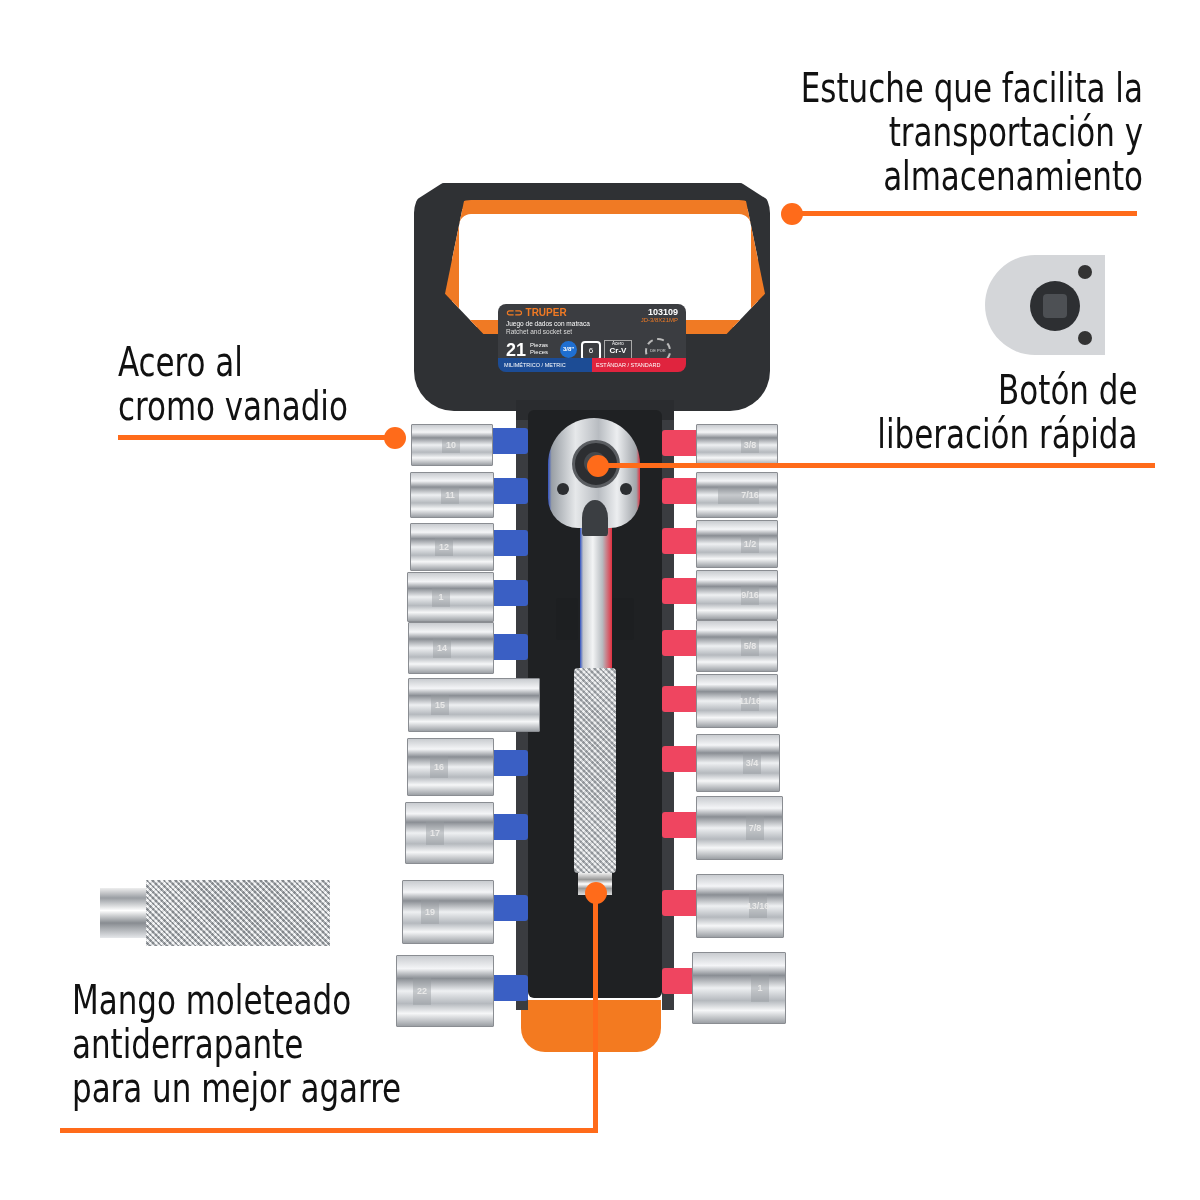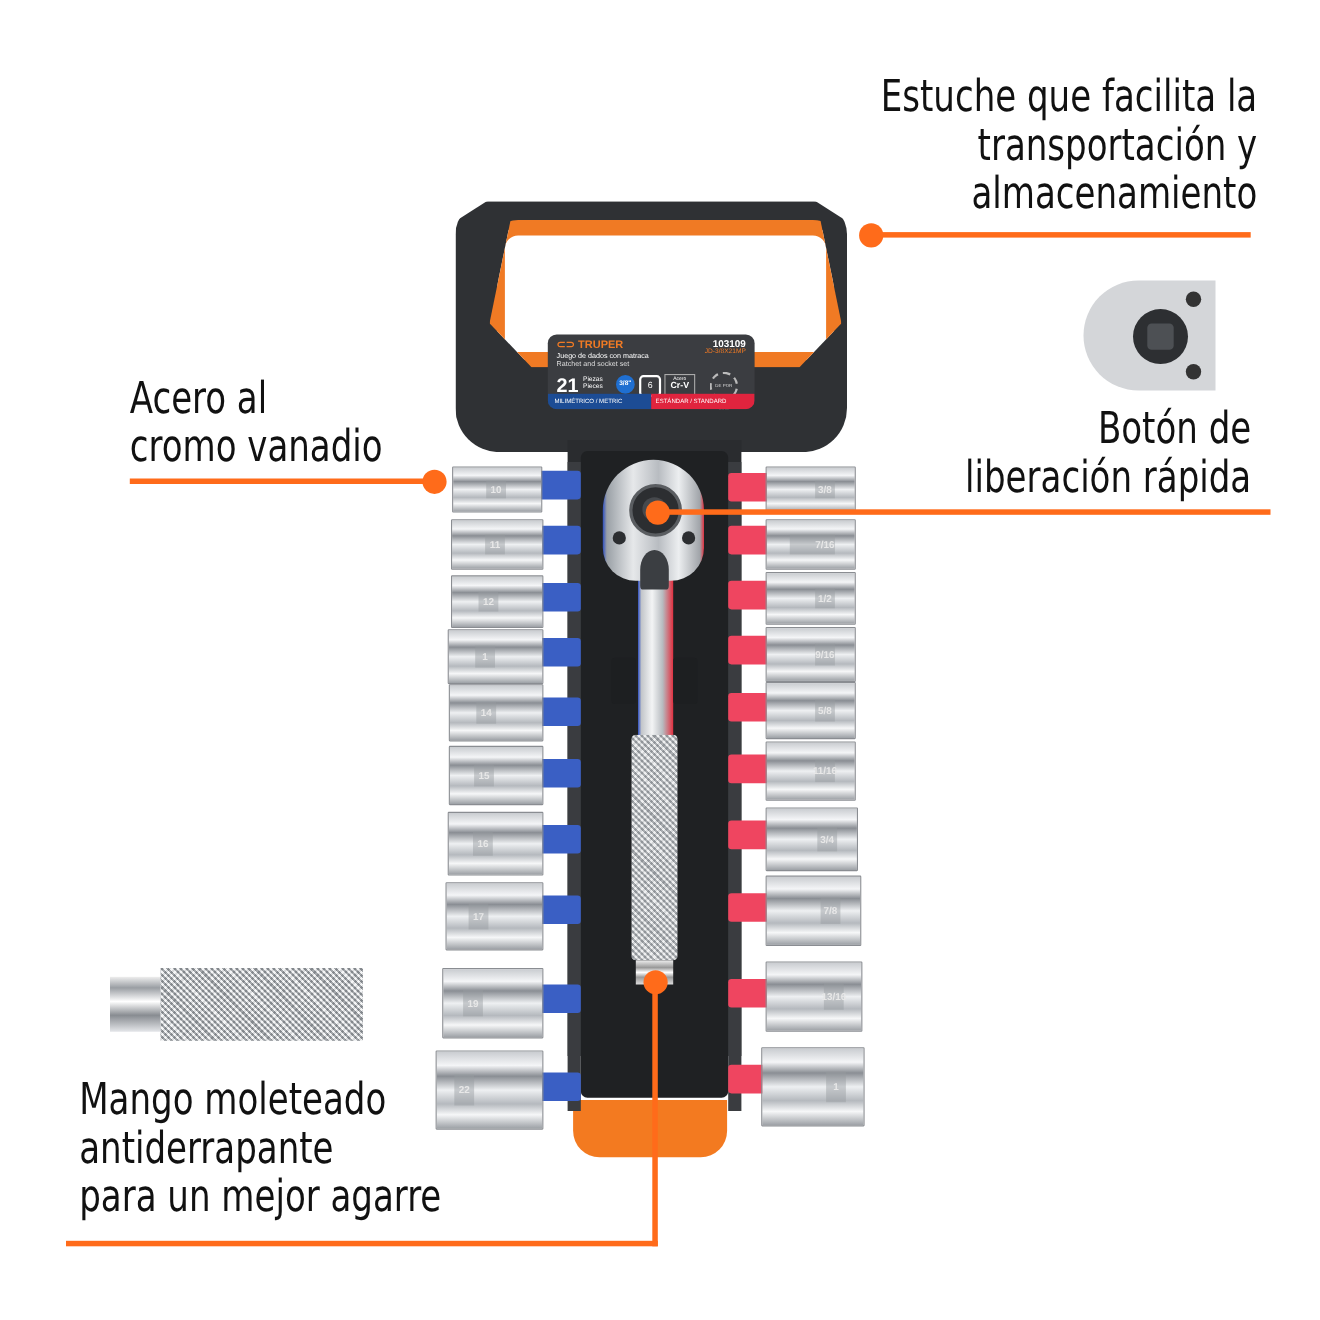--- a/index.html
+++ b/index.html
@@ -155,21 +155,21 @@
   </div>
 <div class="clip blue" style="left:490px;top:580px;width:38px;"></div>
 <div class="socket" style="left:407px;top:572px;width:85px;height:48px;">
     <div class="size" style="left:24px;">1</div>
   </div>
 <div class="clip blue" style="left:490px;top:634px;width:38px;"></div>
 <div class="socket" style="left:408px;top:622px;width:84px;height:50px;">
     <div class="size" style="left:24px;">14</div>
   </div>
 <div class="clip blue" style="left:490px;top:690px;width:38px;"></div>
-<div class="socket" style="left:408px;top:678px;width:84px;height:52px;">
+<div class="socket" style="left:408px;top:678px;width:84px;height:52px;padding-left:46px;">
     <div class="size" style="left:22px;">15</div>
   </div>
 <div class="clip blue" style="left:490px;top:750px;width:38px;"></div>
 <div class="socket" style="left:407px;top:738px;width:85px;height:56px;">
     <div class="size" style="left:22px;text-align:right;">16</div>
   </div>
 <div class="clip blue" style="left:490px;top:814px;width:38px;"></div>
 <div class="socket" style="left:405px;top:802px;width:87px;height:60px;">
     <div class="size" style="left:20px;">17</div>
   </div>

